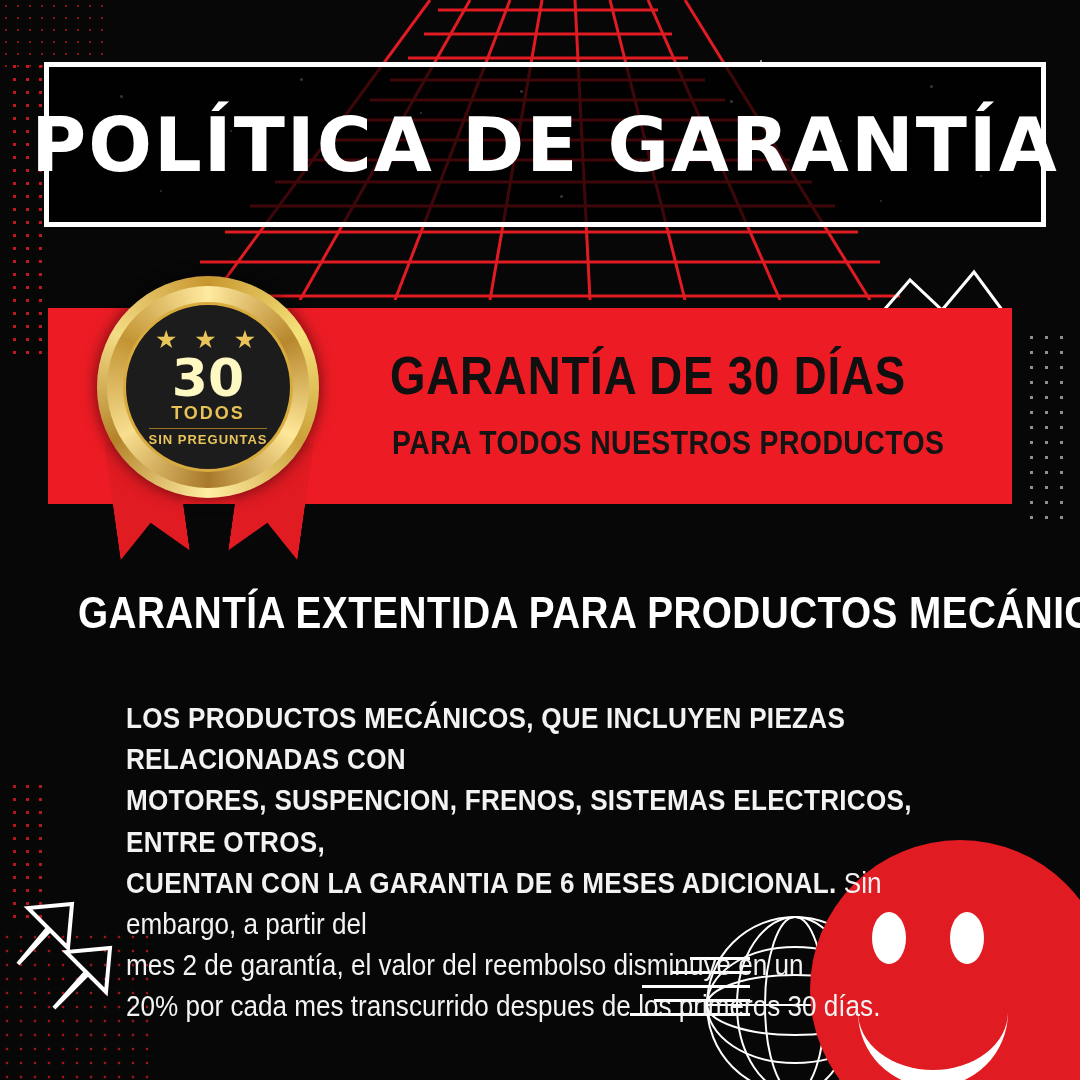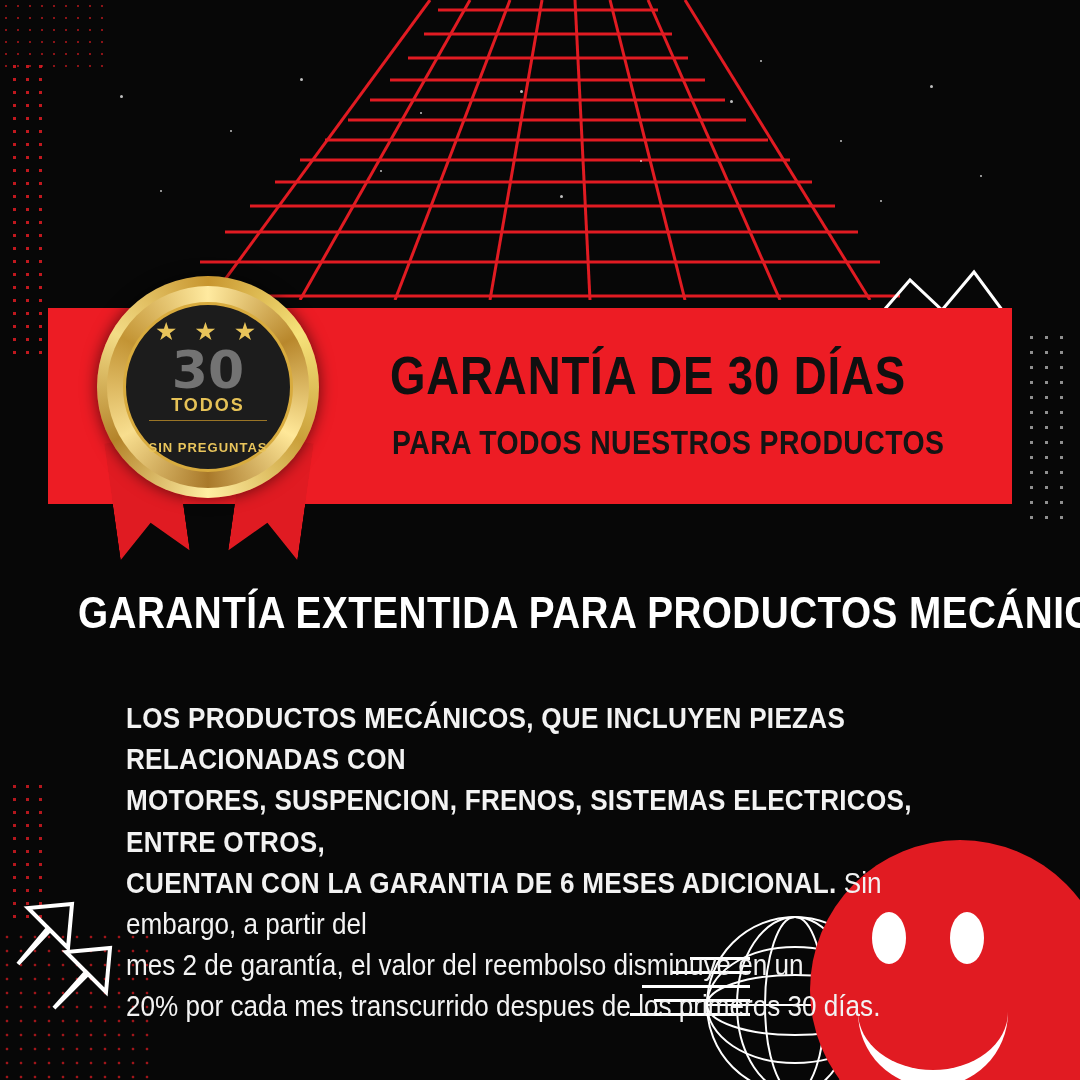--- a/index.html
+++ b/index.html
@@ -212,41 +212,41 @@
     justify-content: center;
   }
   .seal-stars {
     color: #e8c45a;
     font-size: 25px;
     letter-spacing: 5px;
     line-height: 1;
     margin-bottom: 2px;
   }
   .seal-num {
-    color: #737373;
+    color: #fef9c3;
     font-size: 52px;
     font-weight: bold;
     line-height: .95;
     font-family: "DejaVu Sans", sans-serif;
   }
   .seal-dias {
     color: #e6c257;
     font-size: 18px;
     font-weight: bold;
     letter-spacing: 2px;
     line-height: 1.2;
   }
   .seal-tag {
     color: #e9c55c;
     font-size: 13px;
     font-weight: bold;
     letter-spacing: 1px;
     border-top: 1px solid #9a7526;
     margin-top: 3px;
-    padding-top: 19px;
+    padding-top: 3px;
   }
 
   
   .headline {
     position: absolute;
     left: 78px;
     top: 588px;
     width: 930px;
     color: #ffffff;
     font-size: 44px;
@@ -430,20 +430,23 @@
       </svg>
     </div>
 
     <div class="smiley">
       <span class="eye l"></span>
       <span class="eye r"></span>
       <span class="mouth"></span>
     </div>
   </div>
 
+  <div class="title-box">
+    <div class="title-text">POLÍTICA DE GARANTÍA</div>
+  </div>
 
   <div class="red-banner"></div>
   <div class="banner-title">GARANTÍA DE 30 DÍAS</div>
   <div class="banner-sub">PARA TODOS NUESTROS PRODUCTOS</div>
 
   <div class="badge-wrap">
     <div class="ribbon">
       <span class="ribbon-l"></span>
       <span class="ribbon-r"></span>
     </div>

